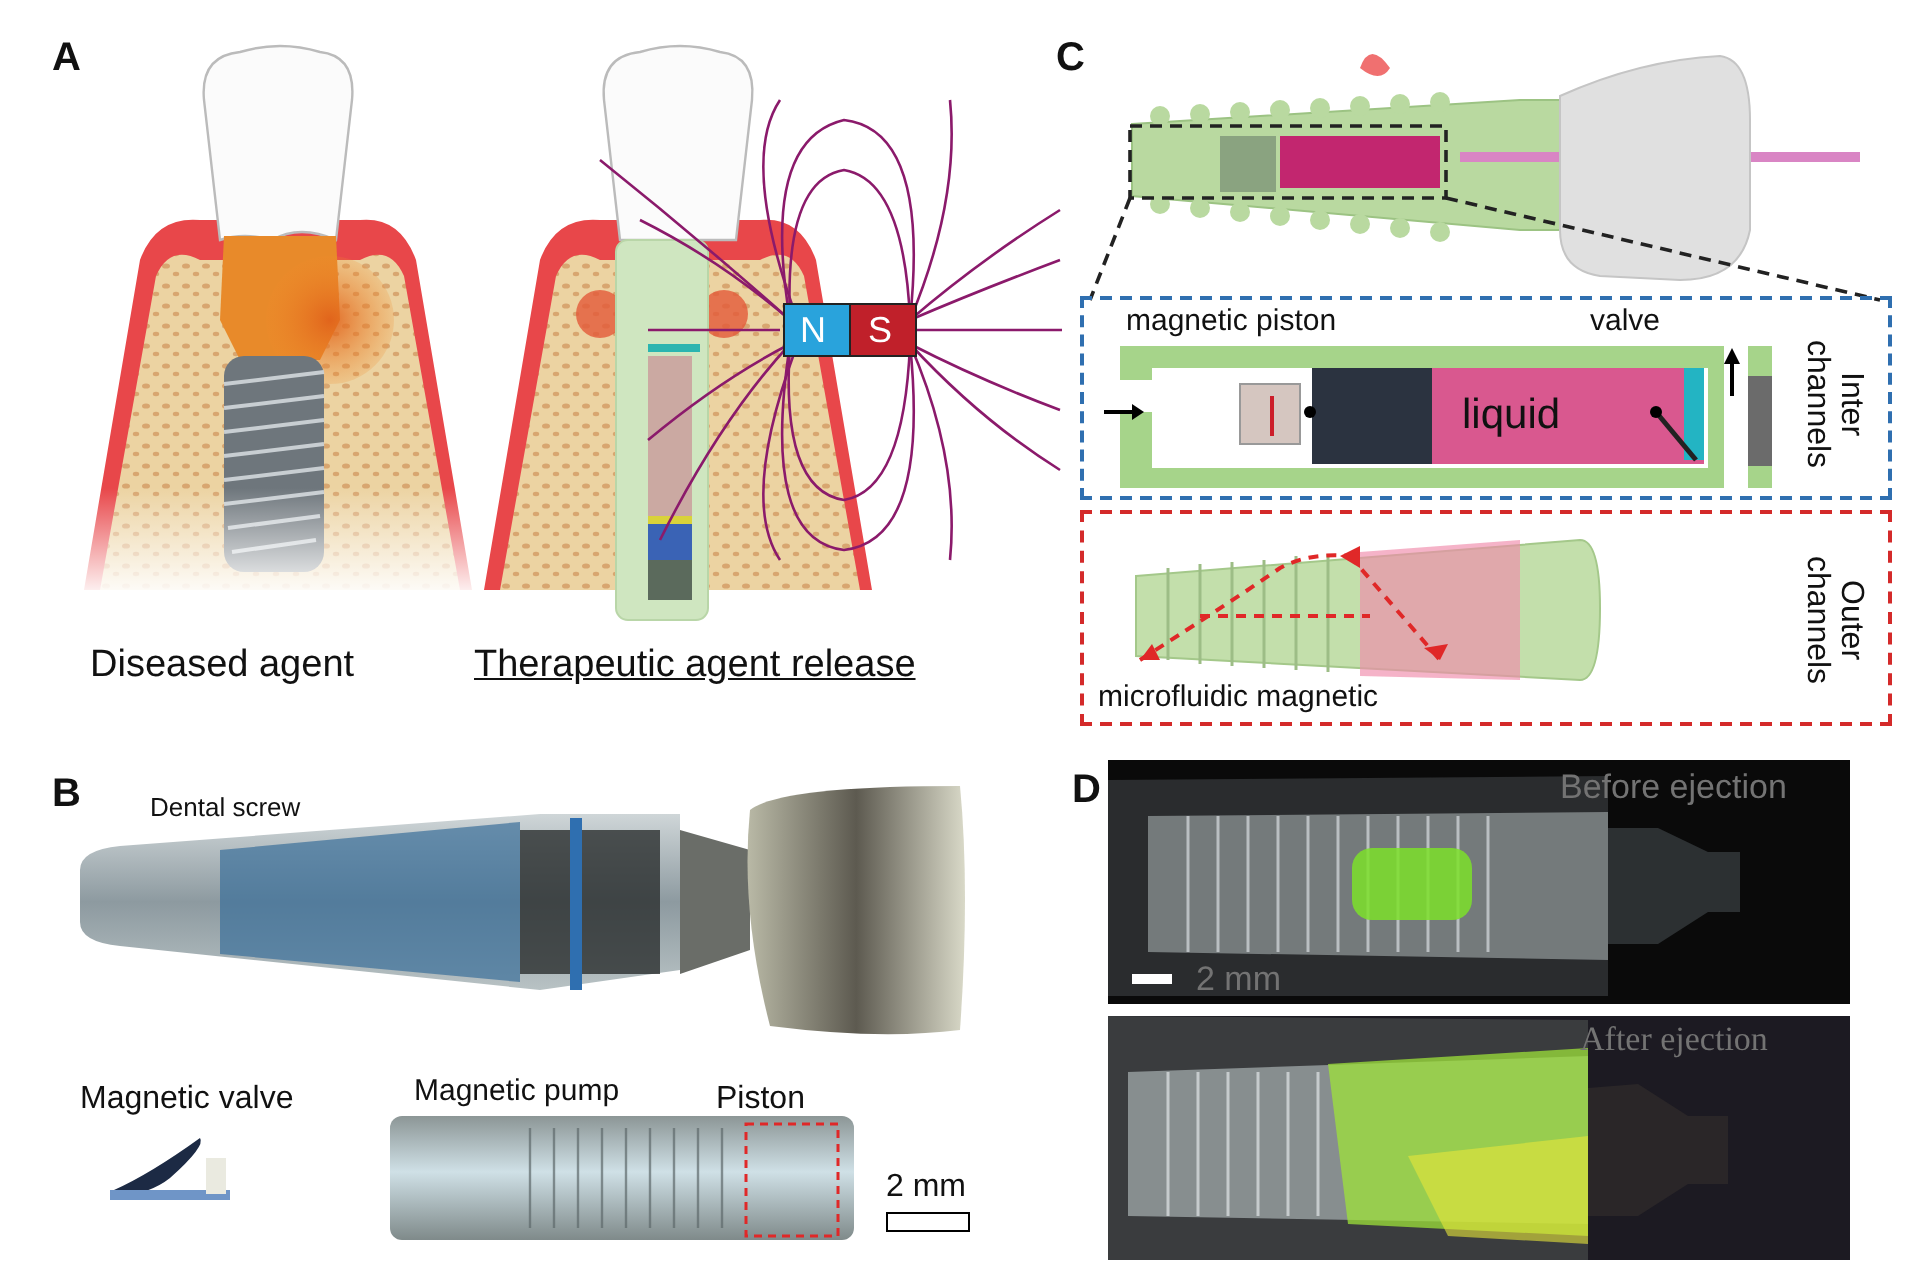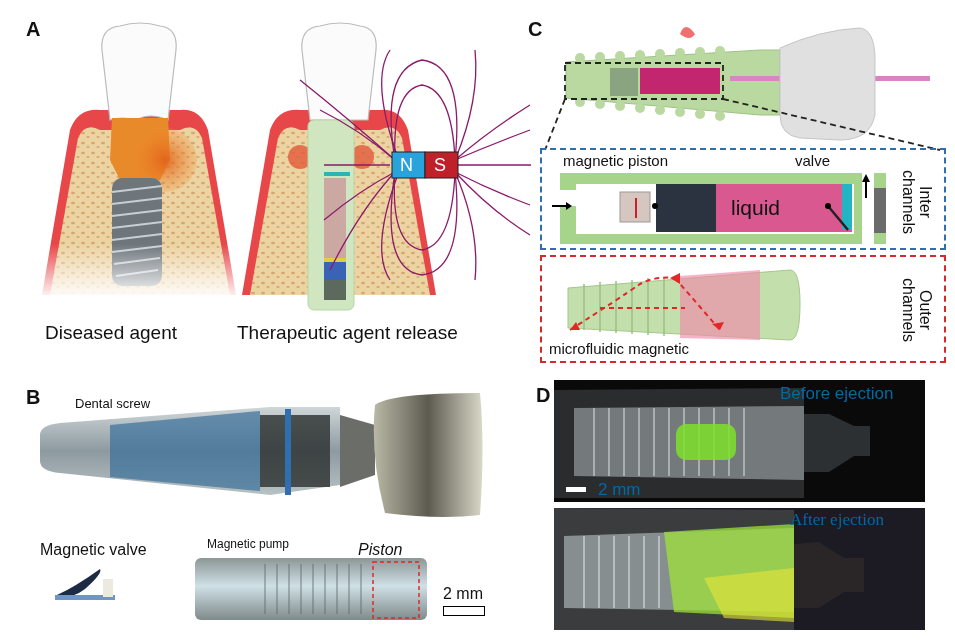--- a/index.html
+++ b/index.html
@@ -4,21 +4,21 @@
 <style>
   html, body { margin:0; padding:0; background:#ffffff; }
   body { width:955px; height:641px; position:relative; overflow:hidden;
          font-family:"Liberation Sans", sans-serif; color:#111; }
   .abs { position:absolute; }
   .panel-letter { font-weight:bold; font-size:20px; font-family:"Liberation Sans", sans-serif; }
   .caption { font-size:19px; }
   .label-sm { font-size:15px;text-align:center; }
   .vert { writing-mode:vertical-rl; font-size:16px; line-height:17px; text-align:center; }
   svg { position:absolute; overflow:visible; }
-  .photo-text-white { color:#0369a1; font-size:17px; }
+  .photo-text-white { color:#737373; font-size:17px; }
 </style>
 </head>
 <body>
 
 <div class="abs panel-letter" style="left:26px;top:18px;">A</div>
 
 <svg style="left:40px;top:20px;" width="200" height="280" viewBox="0 0 200 280">
   <defs>
     <pattern id="bone" width="10" height="10" patternUnits="userSpaceOnUse">
       <rect width="10" height="10" fill="#ecd3a2"></rect>
@@ -91,21 +91,21 @@
   </g>
   <g>
     <rect x="152" y="132" width="33" height="26" fill="#29a3dc" stroke="#222" stroke-width="1"></rect>
     <rect x="185" y="132" width="33" height="26" fill="#c0202a" stroke="#222" stroke-width="1"></rect>
   </g>
 </svg>
 <div class="abs" style="left:400px;top:155px;color:#fff;font-size:18px;">N</div>
 <div class="abs" style="left:434px;top:155px;color:#fff;font-size:18px;">S</div>
 
 <div class="abs caption" style="left:45px;top:322px;">Diseased agent</div>
-<div class="abs caption" style="left:237px;top:322px;">Therapeutic agent release</div>
+<div class="abs caption" style="left:237px;top:322px;text-decoration:underline;">Therapeutic agent release</div>
 
 <div class="abs panel-letter" style="left:528px;top:18px;">C</div>
 
 <svg style="left:560px;top:20px;" width="380" height="130" viewBox="0 0 380 130">
   <path d="M6 42 L200 30 L220 30 L220 95 L200 95 L6 78 Z" fill="#b9d9a0" stroke="#9cc383"></path>
   <g fill="#b9d9a0">
     <circle cx="20" cy="38" r="5"></circle>
       <circle cx="40" cy="37" r="5"></circle>
       <circle cx="60" cy="36" r="5"></circle>
       <circle cx="80" cy="35" r="5"></circle>
@@ -204,22 +204,22 @@
   <path d="M335 20 Q350 8 440 8 Q445 60 440 130 Q400 135 345 128 Q330 70 335 20 Z" fill="url(#crownGrad)"></path>
 </svg>
 
 <div class="abs label-sm" style="left:40px;top:541px;font-size:16px;">Magnetic valve</div>
 <svg style="left:55px;top:567px;" width="65" height="35" viewBox="0 0 65 35">
   <path d="M2 28 Q20 20 45 2 Q48 6 30 22 Q20 30 2 32 Z" fill="#1c2a44"></path>
   <rect x="0" y="28" width="60" height="5" fill="#6f95c7"></rect>
   <rect x="48" y="12" width="10" height="18" fill="#eaeae0"></rect>
 </svg>
 
-<div class="abs label-sm" style="left:207px;top:537px;font-size:12px;">Magnetic pump</div>
-<div class="abs label-sm" style="left:358px;top:541px;font-size:16px;font-style:italic;">Piston</div>
+<div class="abs label-sm" style="left:207px;top:537px;font-size:15px;">Magnetic pump</div>
+<div class="abs label-sm" style="left:358px;top:541px;font-size:16px;">Piston</div>
 <svg style="left:195px;top:558px;" width="235" height="62" viewBox="0 0 235 62">
   <defs>
     <linearGradient id="pumpGrad" x1="0" y1="0" x2="0" y2="1">
       <stop offset="0" stop-color="#8c9696"></stop>
         <stop offset="0.45" stop-color="#cfe0e6"></stop>
         <stop offset="1" stop-color="#7f8a8a"></stop>
     </linearGradient>
   </defs>
   <rect x="0" y="0" width="232" height="62" rx="6" fill="url(#pumpGrad)"></rect>
   <g stroke="#5f6a6c" stroke-width="1.2" opacity="0.7">

